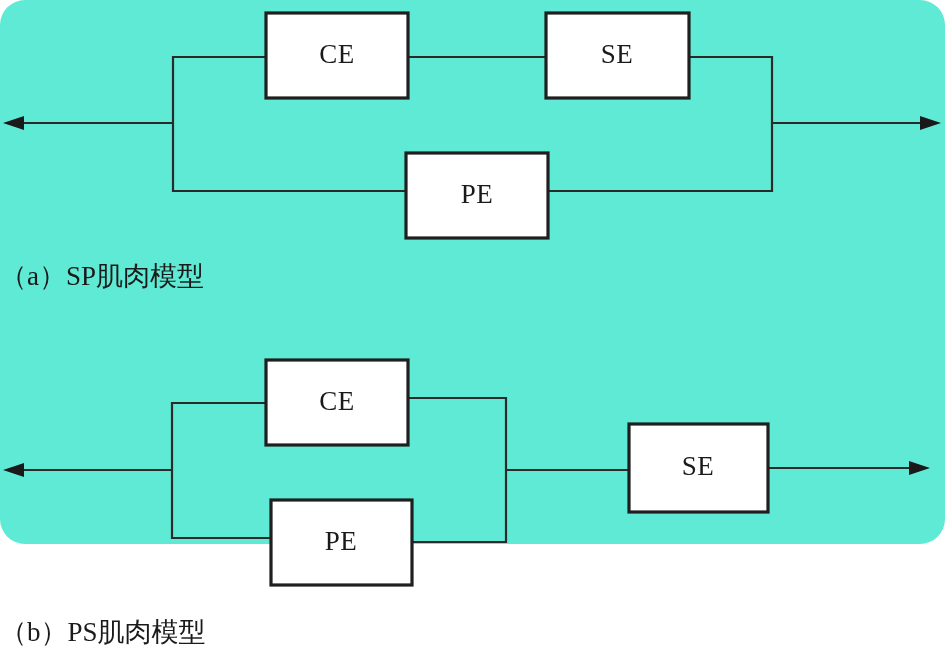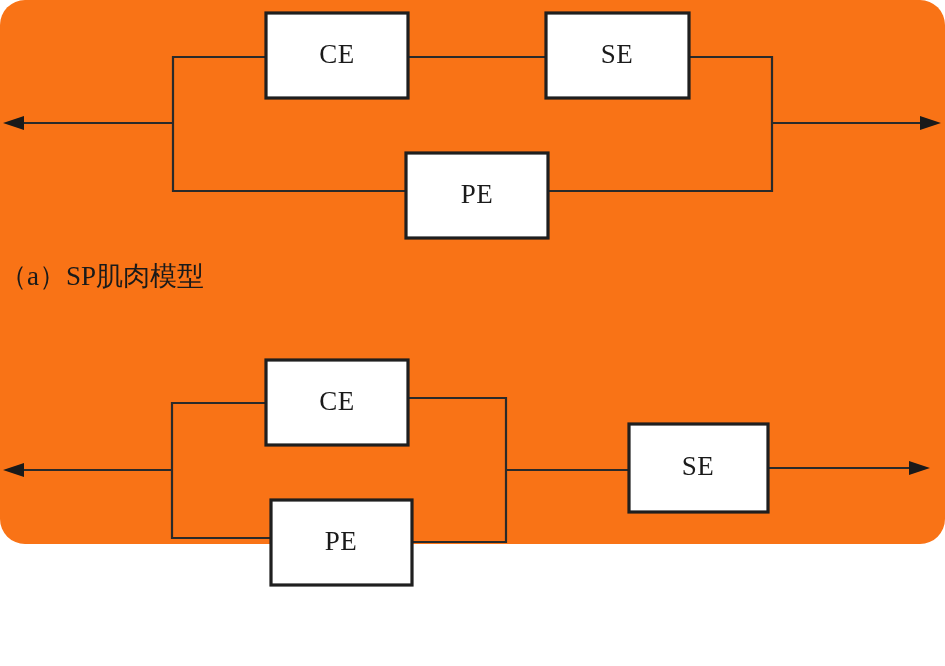--- a/index.html
+++ b/index.html
@@ -10,21 +10,21 @@
   body {
     width: 945px;
     height: 666px;
     font-family: "Liberation Serif", "DejaVu Serif", serif;
     overflow: hidden;
   }
   #figure-root {
     position: relative;
     width: 945px;
     height: 544px;
-    background: #f97316;
+    background: #5eead4;
     border-radius: 25px;
   }
   .diagram-svg {
     position: absolute;
     left: 0;
     top: 0;
     width: 945px;
     height: 666px;
     display: block;
   }
@@ -134,14 +134,15 @@
       </g>
 
       <g>
         <rect x="629" y="424" width="139" height="88" fill="#ffffff" stroke="#1f1f1f" stroke-width="3.2"></rect>
         <text class="box-label" x="698" y="469">SE</text>
       </g>
     </g>
   </svg>
 
   <div class="caption" id="caption-a">（a）SP肌肉模型</div>
+  <div class="caption" id="caption-b">（b）PS肌肉模型</div>
 
 </div>
 
 </body></html>

